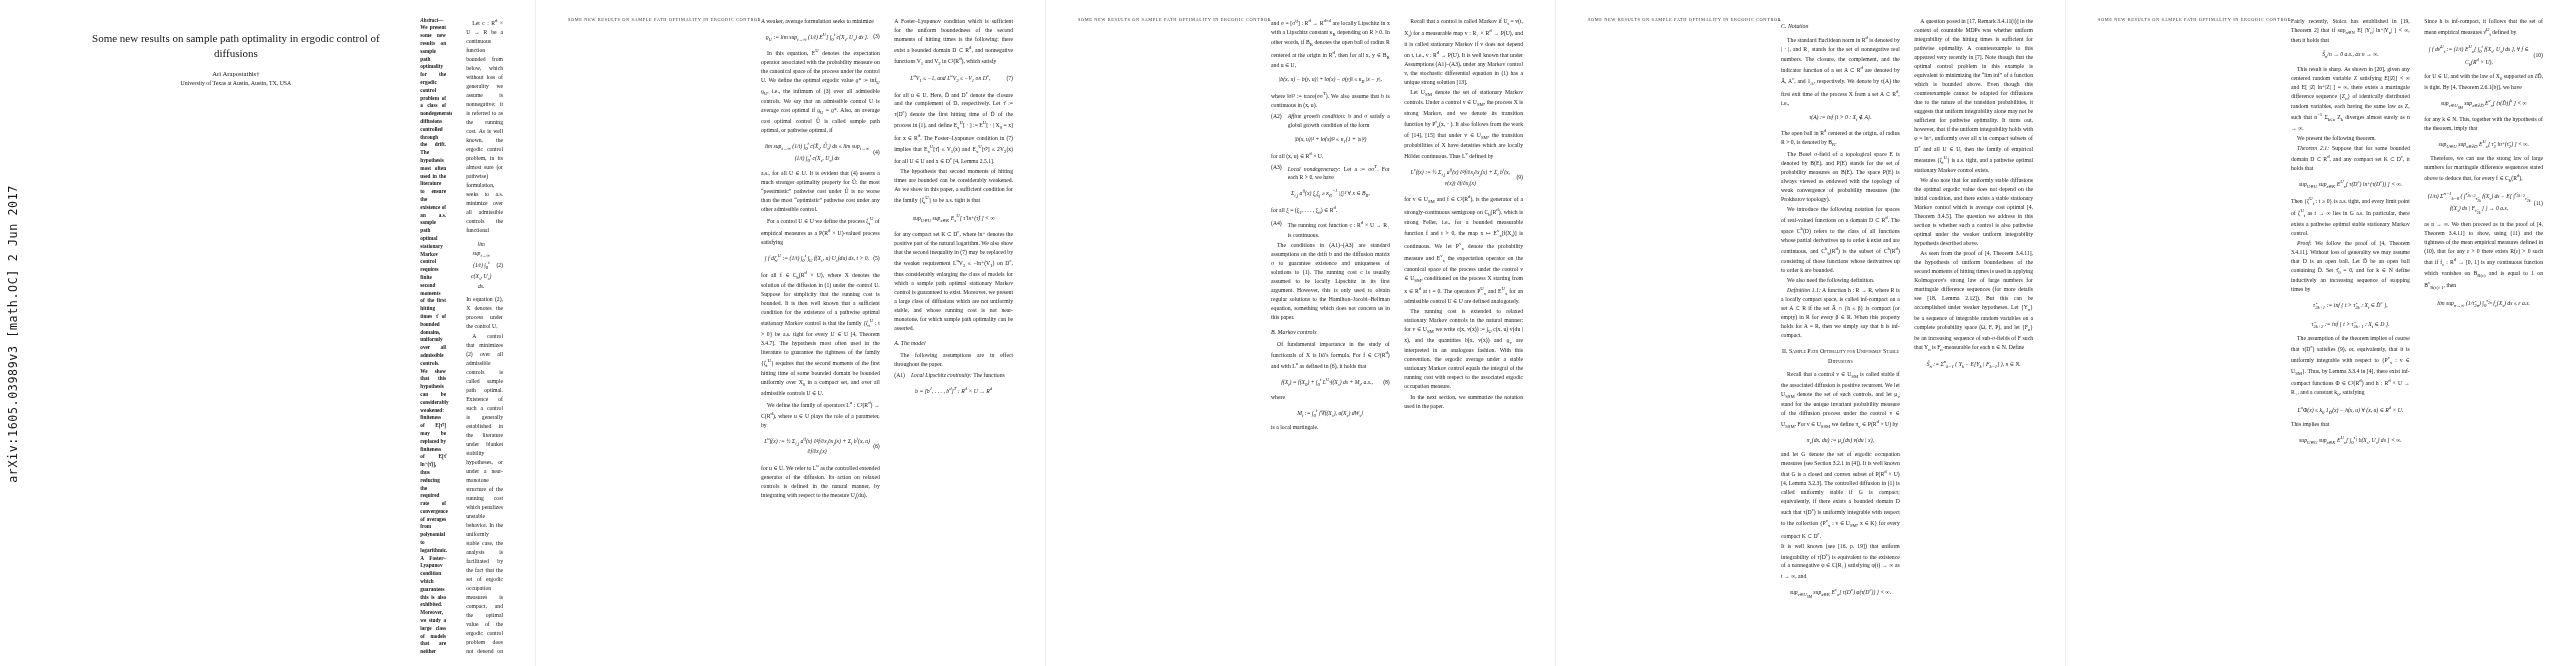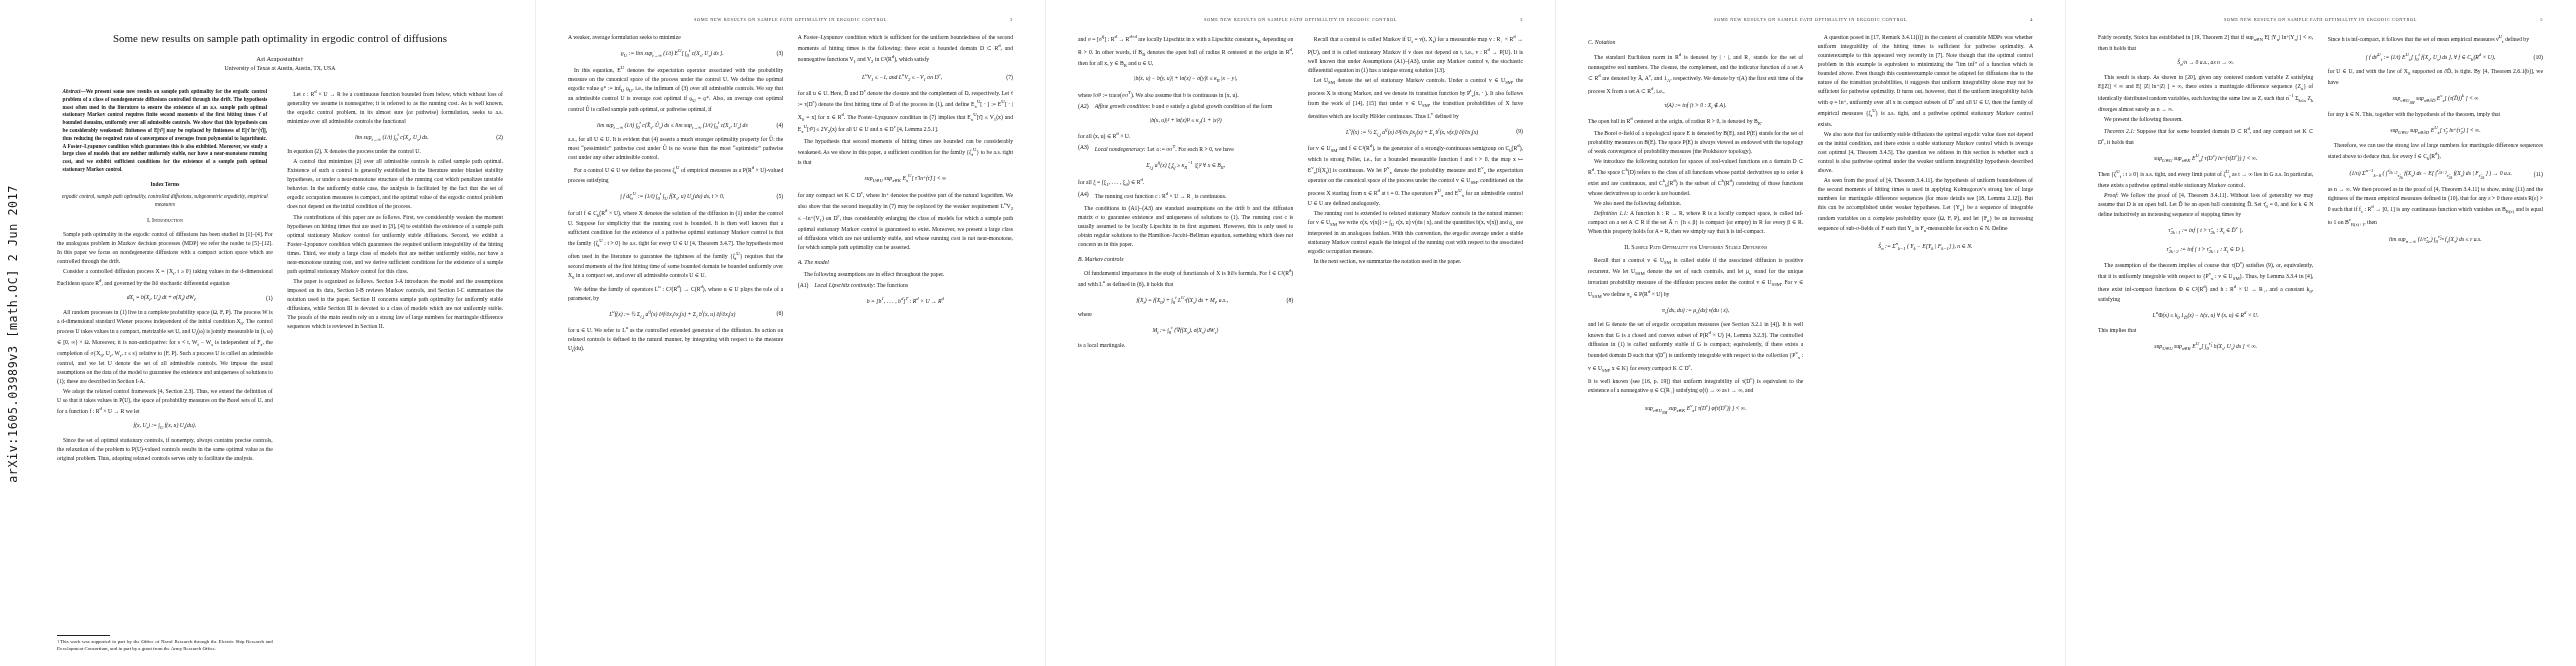--- a/index.html
+++ b/index.html
@@ -14,21 +14,21 @@
   }
   .arxiv-text {
     writing-mode:vertical-rl; transform:rotate(180deg);
     font-family:"DejaVu Sans Mono",monospace;
     font-size:11.7px; letter-spacing:0.6px; color:#1a1a1a; white-space:nowrap;
   }
   .pages { position:absolute; left:25px; top:0; height:100%; display:flex; }
   .page {
     width:510px; height:667px; box-sizing:border-box; background:#ffffff;
     padding:16.7px 32px 14.5px 32px; position:relative;
-    display:flex; flex-direction:column;
+    display:flex; flex-direction:row;
   }
   .page + .page { border-left:0.6px solid #ededed; }
   .runhead {
     position:relative; height:9px; margin-bottom:7.8px;
     font-size:4.4px; letter-spacing:0.6px; color:#333;
   }
   .rh-title { display:block; text-align:center; }
   .rh-num { position:absolute; right:0; top:0; }
   .titleblock { text-align:center; margin:14.5px 0 16.7px 0; }
   .ptitle { font-size:11px; line-height:1.35; font-weight:normal; margin:0 33px; }

